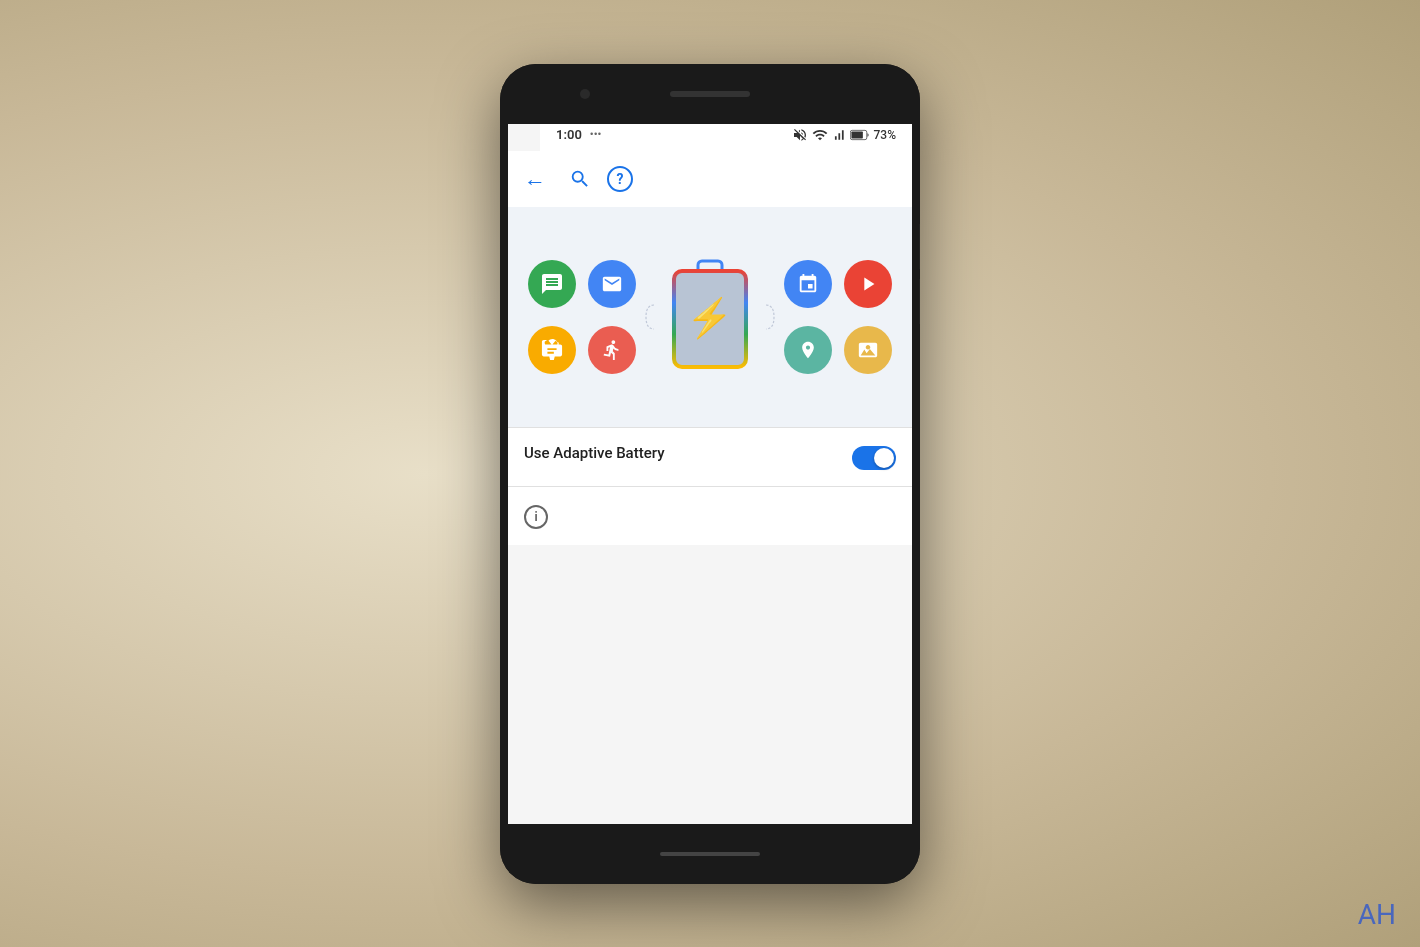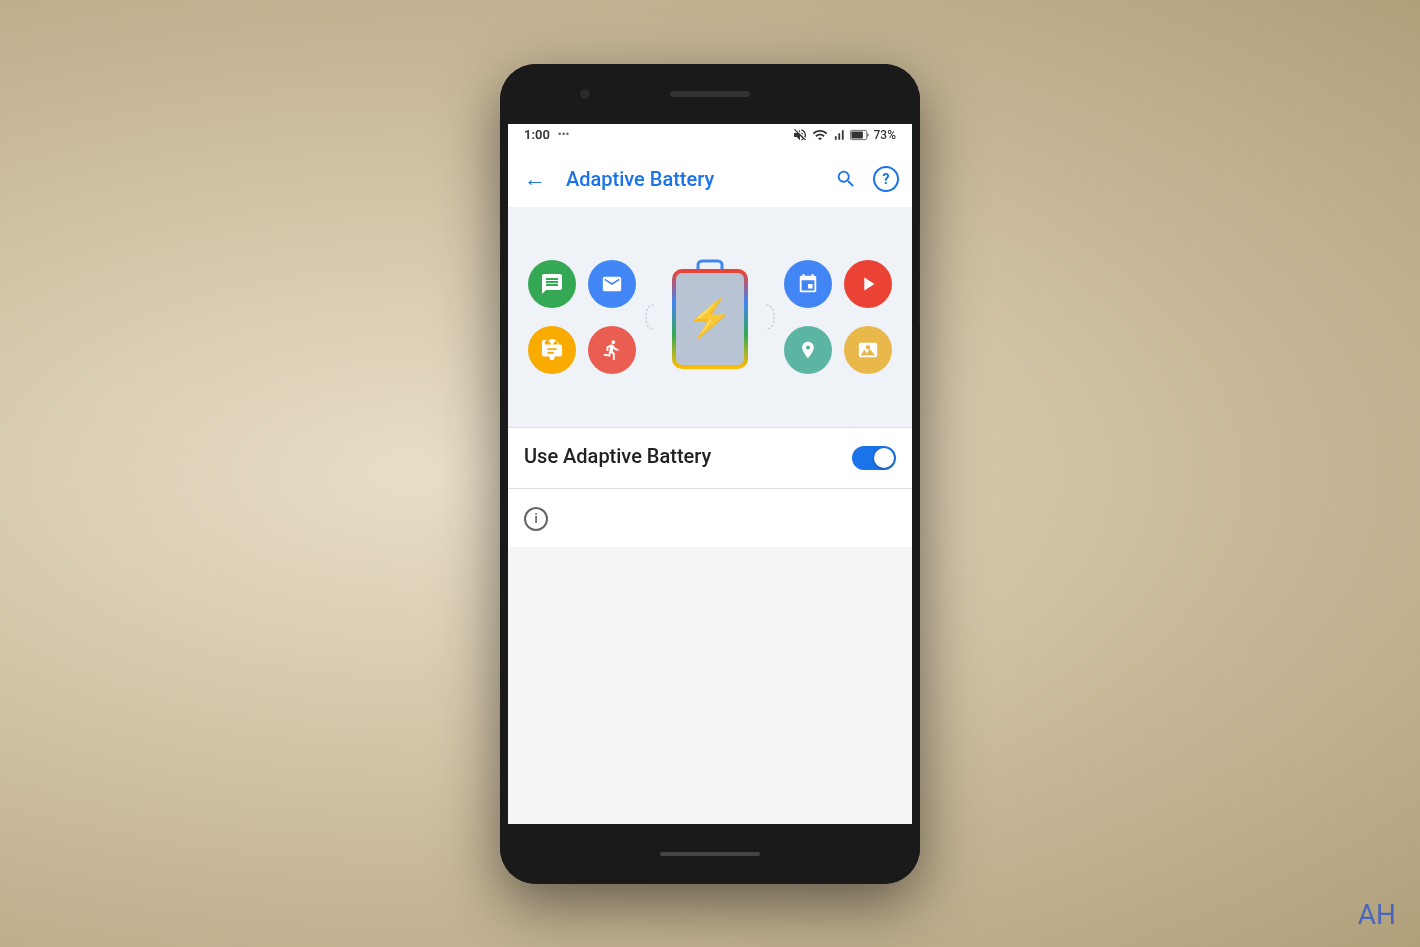--- a/index.html
+++ b/index.html
@@ -116,20 +116,21 @@
     
     .status-bar {
       height: 32px;
       background: white;
       display: flex;
       align-items: center;
       justify-content: space-between;
       padding: 0 16px;
       font-size: 12px;
       font-weight: 500;
+      margin-left: 32px;
     }
 
     .status-time {
       color: #333;
       font-weight: 600;
       font-size: 13px;
     }
 
     .status-dots {
       color: #666;
@@ -259,21 +260,21 @@
       align-items: flex-start;
       justify-content: space-between;
       gap: 12px;
     }
 
     .setting-text {
       flex: 1;
     }
 
     .setting-title {
-      font-size: 20px;
+      font-size: 15px;
       color: #212121;
       font-weight: 500;
       margin-bottom: 4px;
     }
 
     .setting-subtitle {
       font-size: 13px;
       color: #666;
       line-height: 1.4;
     }
@@ -379,21 +380,20 @@
           <rect x="0.5" y="0.5" width="23" height="13" rx="2.5" stroke="#333" stroke-width="1"></rect>
           <rect x="2" y="2" width="16" height="10" rx="1" fill="#333"></rect>
           <path d="M24.5 4.5v5c1.1-.55 1.5-1.5 1.5-2.5s-.4-1.95-1.5-2.5z" fill="#333"></path>
         </svg>
         <span style="font-size:12px;font-weight:500;color:#333;">73%</span>
       </div>
     </div>
 
     <div class="app-bar">
       <div class="app-bar-back">←</div>
-      <div class="app-bar-title">Adaptive Battery</div>
       <div class="app-bar-actions">
         <div class="app-bar-icon">
           <svg width="22" height="22" viewBox="0 0 24 24" fill="#1a73e8">
             <path d="M15.5 14h-.79l-.28-.27A6.471 6.471 0 0016 9.5 6.5 6.5 0 109.5 16c1.61 0 3.09-.59 4.23-1.57l.27.28v.79l5 4.99L20.49 19l-4.99-5zm-6 0C7.01 14 5 11.99 5 9.5S7.01 5 9.5 5 14 7.01 14 9.5 11.99 14 9.5 14z"></path>
           </svg>
         </div>
         <div class="app-bar-icon">
           <div class="help-icon-circle">
             <span>?</span>
           </div>

